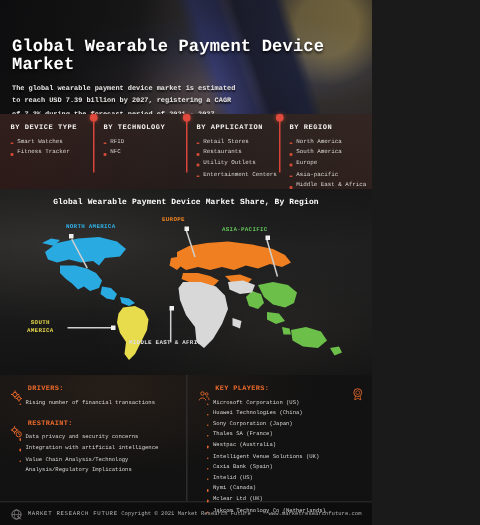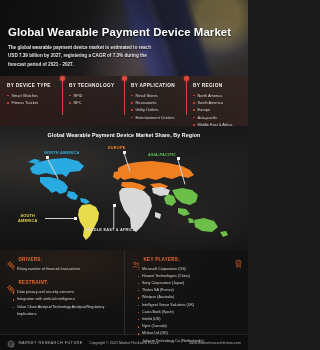--- a/index.html
+++ b/index.html
@@ -3,21 +3,21 @@
 <meta charset="utf-8">
 <style>
   * { margin:0; padding:0; box-sizing:border-box; }
   html,body { width:248px; height:350px; overflow:hidden; }
   body {
     font-family: "Liberation Sans", sans-serif;
     background:#1a1a1a;
     color:#fff;
     -webkit-font-smoothing:antialiased;
   }
-  .page { position:relative; width:248px; height:350px; background:#161616; }
+  .page { position:relative; width:248px; height:350px; background:#161616;font-family:Liberation Mono, monospace; }
 
   
   .hero {
     position:relative; height:76px; overflow:hidden;
     background:
       radial-gradient(circle at 88% 22%, rgba(215,185,90,.55) 0 9%, rgba(120,100,45,.18) 18%, rgba(0,0,0,0) 34%),
       radial-gradient(ellipse at 62% 55%, rgba(80,92,150,.55) 0 20%, rgba(0,0,0,0) 55%),
       linear-gradient(105deg,#3a3530 0%,#4a443c 26%,#57514a 42%,#3c3a44 62%,#2e2b2c 100%);
   }
   .hero:before{

